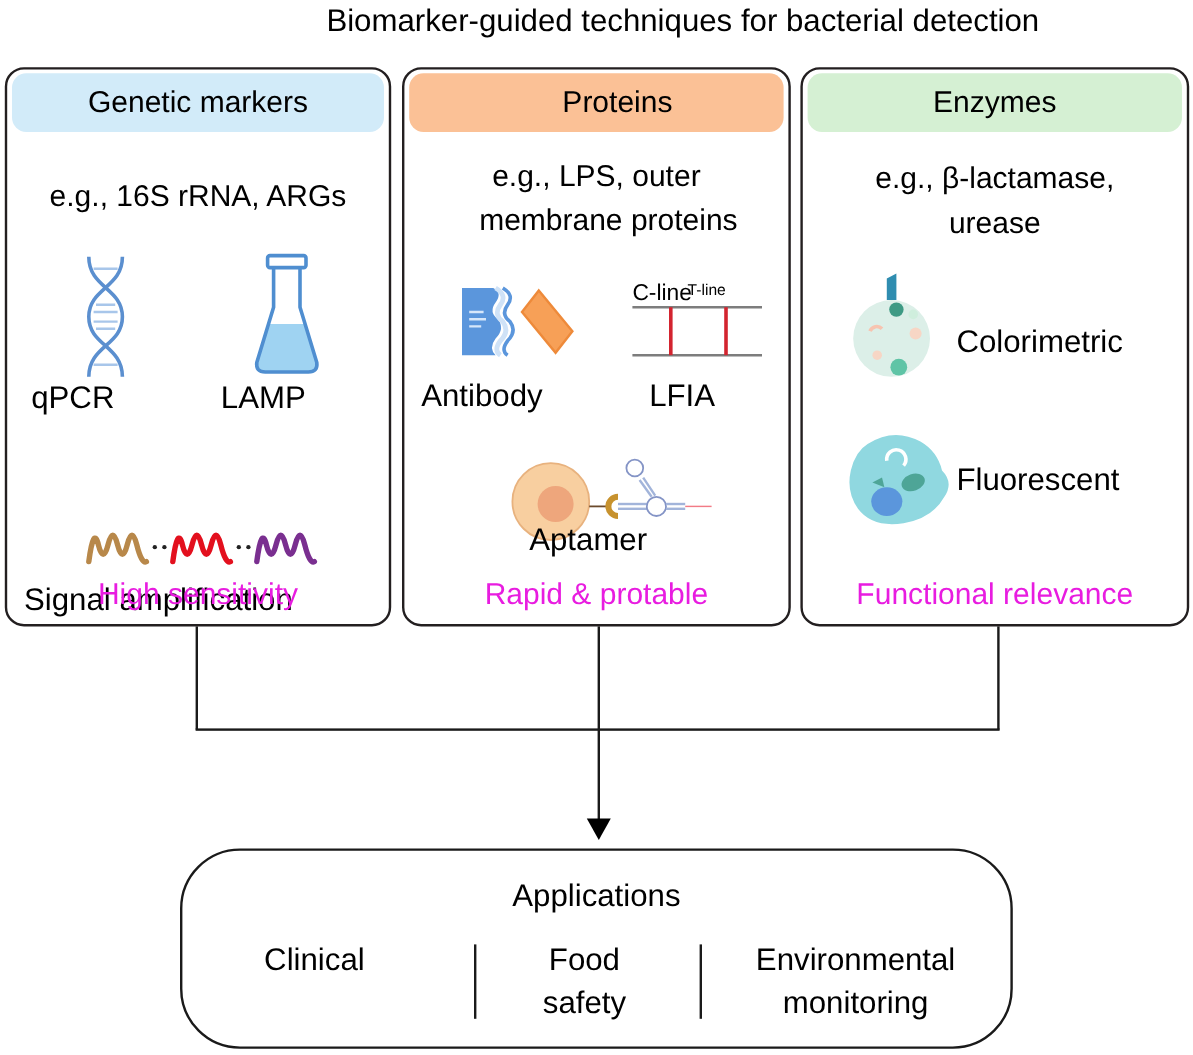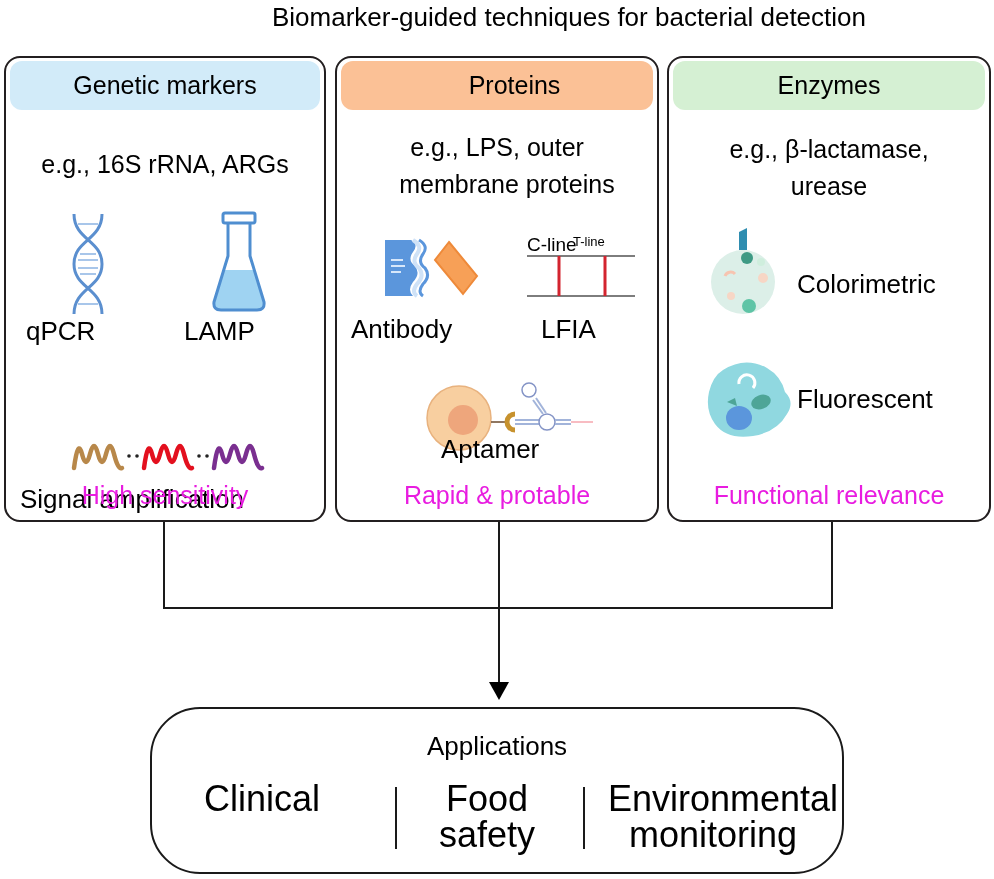--- a/index.html
+++ b/index.html
@@ -9,21 +9,21 @@
   .title { left:0; width:866px; top:2px; text-align:right; font-size:26px; letter-spacing:0px; }
   .panel { position:absolute; top:56px; height:466px; border:2.5px solid #231f20; border-radius:16px; background:#fff; box-sizing:border-box; overflow:hidden; }
   .panel-head { position:absolute; left:4px; right:4px; top:3px; height:49px; border-radius:12px;
                 font-size:25px; display:flex; align-items:center; justify-content:center; }
   .examples { position:absolute; left:0; right:0; text-align:center; font-size:25px; line-height:37px; }
   .label { position:absolute; font-size:26px; text-align:center; white-space:nowrap; }
   .feature { position:absolute; left:0; right:0; bottom:10px; text-align:center; font-size:25px; color:#e81ce0; }
   .line { position:absolute; background:#1a1a1a; }
   .apps { position:absolute; left:150px; top:707px; width:694px; height:167px; border:2px solid #1a1a1a; border-radius:50px; box-sizing:border-box; }
   .apps-title { position:absolute; left:0; right:0; top:22px; text-align:center; font-size:26px; }
-  .app-item { position:absolute; top:72px; text-align:center; font-size:36px; line-height:36px; }
+  .app-item { position:absolute; top:72px; text-align:center; font-size:26px; line-height:36px; }
   .app-sep { position:absolute; top:78px; width:2px; height:62px; background:#1a1a1a; }
   svg { position:absolute; overflow:visible; }
 </style>
 </head>
 <body>
 
 <div class="abs title">Biomarker-guided techniques for bacterial detection</div>
 
 <div class="panel" style="left:4px; width:322px;">
   <div class="panel-head" style="background:#d2ebf9;">Genetic markers</div>

